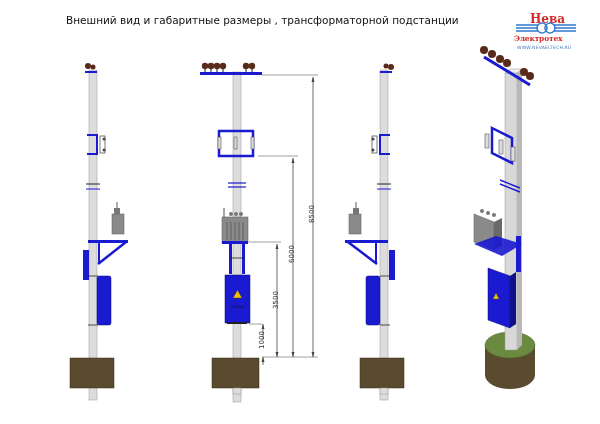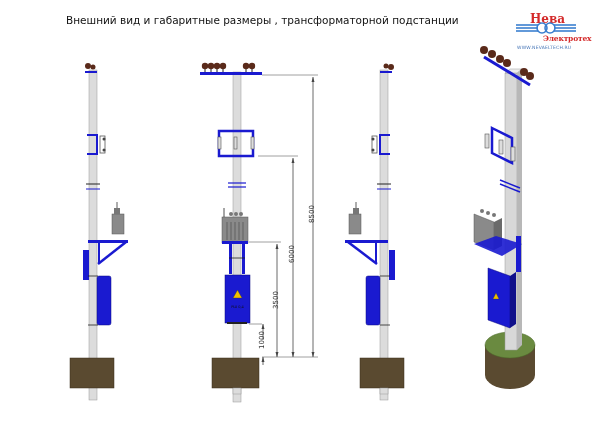--- a/index.html
+++ b/index.html
@@ -1,21 +1,21 @@
 <!DOCTYPE html>
 <html><head>
 <meta charset="utf-8">
 <style>
   html, body { margin:0; padding:0; background:#ffffff; }
   body { width:600px; height:424px; position:relative; overflow:hidden; font-family:"DejaVu Sans", sans-serif; }
   .title { position:absolute; left:66px; top:14px; font-size:10.5px; line-height:13px; color:#111; white-space:nowrap; }
   .title div { margin:0;text-align:right; }
   .logo { position:absolute; left:512px; top:12px; width:80px; height:44px; }
   .logo-top { position:absolute; left:18px; top:0; font-size:12px; font-weight:bold; color:#d42a2a; font-family:"DejaVu Serif", serif; }
-  .logo-bottom { position:absolute; left:2px; top:22px; font-size:7.5px; font-weight:bold; color:#d42a2a; font-family:"DejaVu Serif", serif; letter-spacing:-0.2px;margin-left:29px; }
+  .logo-bottom { position:absolute; left:2px; top:22px; font-size:7.5px; font-weight:bold; color:#d42a2a; font-family:"DejaVu Serif", serif; letter-spacing:-0.2px; }
   .logo-url { position:absolute; left:5px; top:33px; font-size:4.5px; color:#4a78b8; letter-spacing:0.2px; }
   .logo-mark { position:absolute; left:4px; top:10px; }
   svg.drawing { position:absolute; left:0; top:0; }
   .dim-label { position:absolute; font-size:7px; color:#333; transform:rotate(-90deg); transform-origin:center; white-space:nowrap; }
 </style>
 </head>
 <body>
 
 <div class="title">
   <div>Внешний вид и габаритные размеры , трансформаторной подстанции</div>

